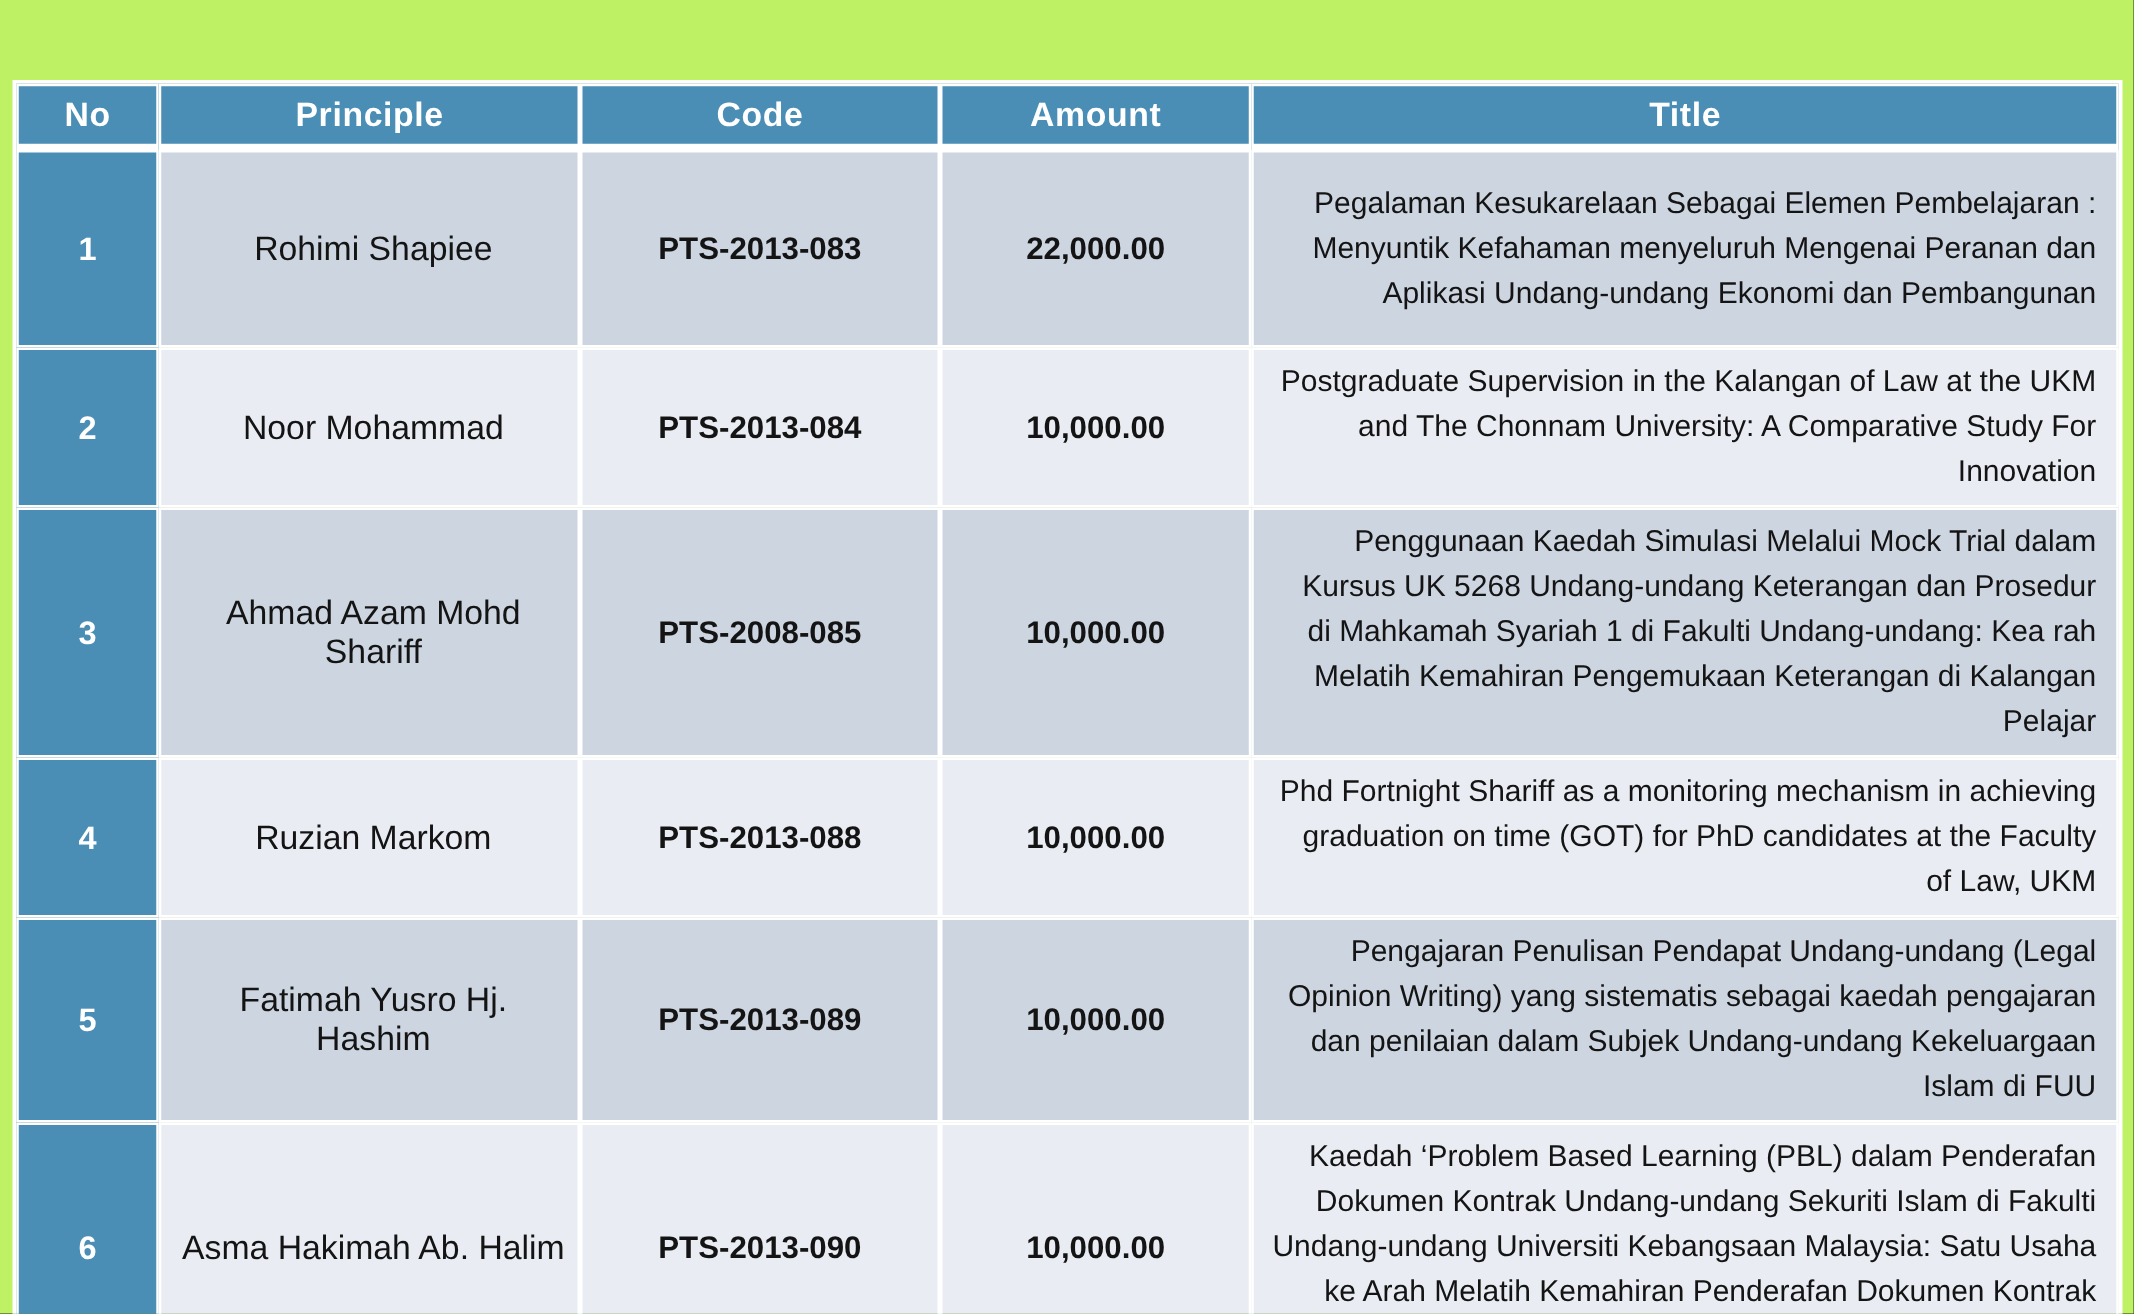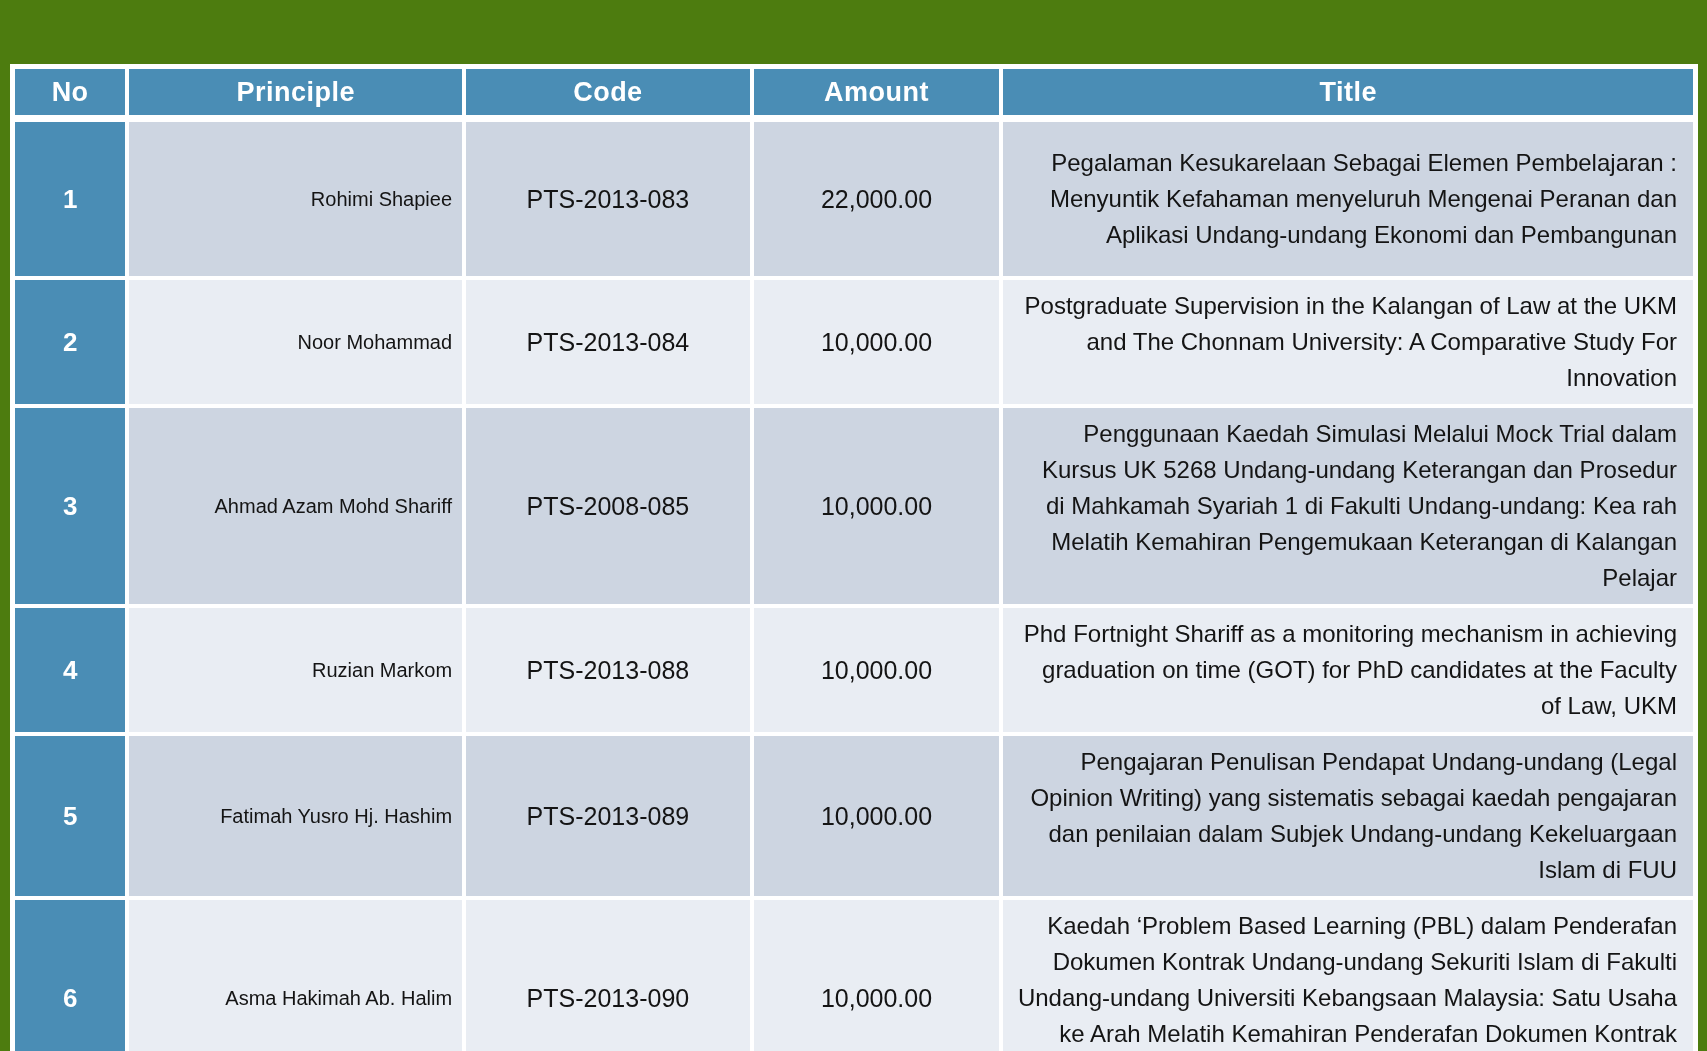--- a/index.html
+++ b/index.html
@@ -8,21 +8,21 @@
     background: #000000;
     width: 1707px;
     height: 1051px;
     overflow: hidden;
     font-family: "Liberation Sans", sans-serif;
   }
   .slide {
     position: relative;
     width: 1707px;
     height: 1051px;
-    background: #4d7c0f;
+    background: #bef264;
   }
   table.grants {
     position: absolute;
     left: 10px;
     top: 64px;
     width: 1688px;
     border-collapse: separate;
     border-spacing: 0;
     table-layout: fixed;
     border: 3px solid #ffffff;
@@ -43,29 +43,30 @@
     letter-spacing: 0.5px;
   }
   td.no {
     background: #4A8DB5;
     color: #ffffff;
     font-weight: bold;
     font-size: 26px;
     text-align: center;
   }
   td.principle {
-    text-align: right;
+    text-align: center;
     padding: 6px 10px 6px 16px;
-    font-size: 20px;
+    font-size: 27px;
     color: #141414;
   }
   td.code, td.amount {
     text-align: center;
     font-size: 25px;
     color: #141414;
+    font-weight: bold;
   }
   td.title {
     text-align: right;
     padding: 8px 16px 8px 14px;
     font-size: 24px;
     line-height: 1.5;
     color: #141414;
   }
   tr.odd  td.principle, tr.odd  td.code, tr.odd  td.amount, tr.odd  td.title  { background: #CDD5E1; }
   tr.even td.principle, tr.even td.code, tr.even td.amount, tr.even td.title { background: #E9EDF3; }

